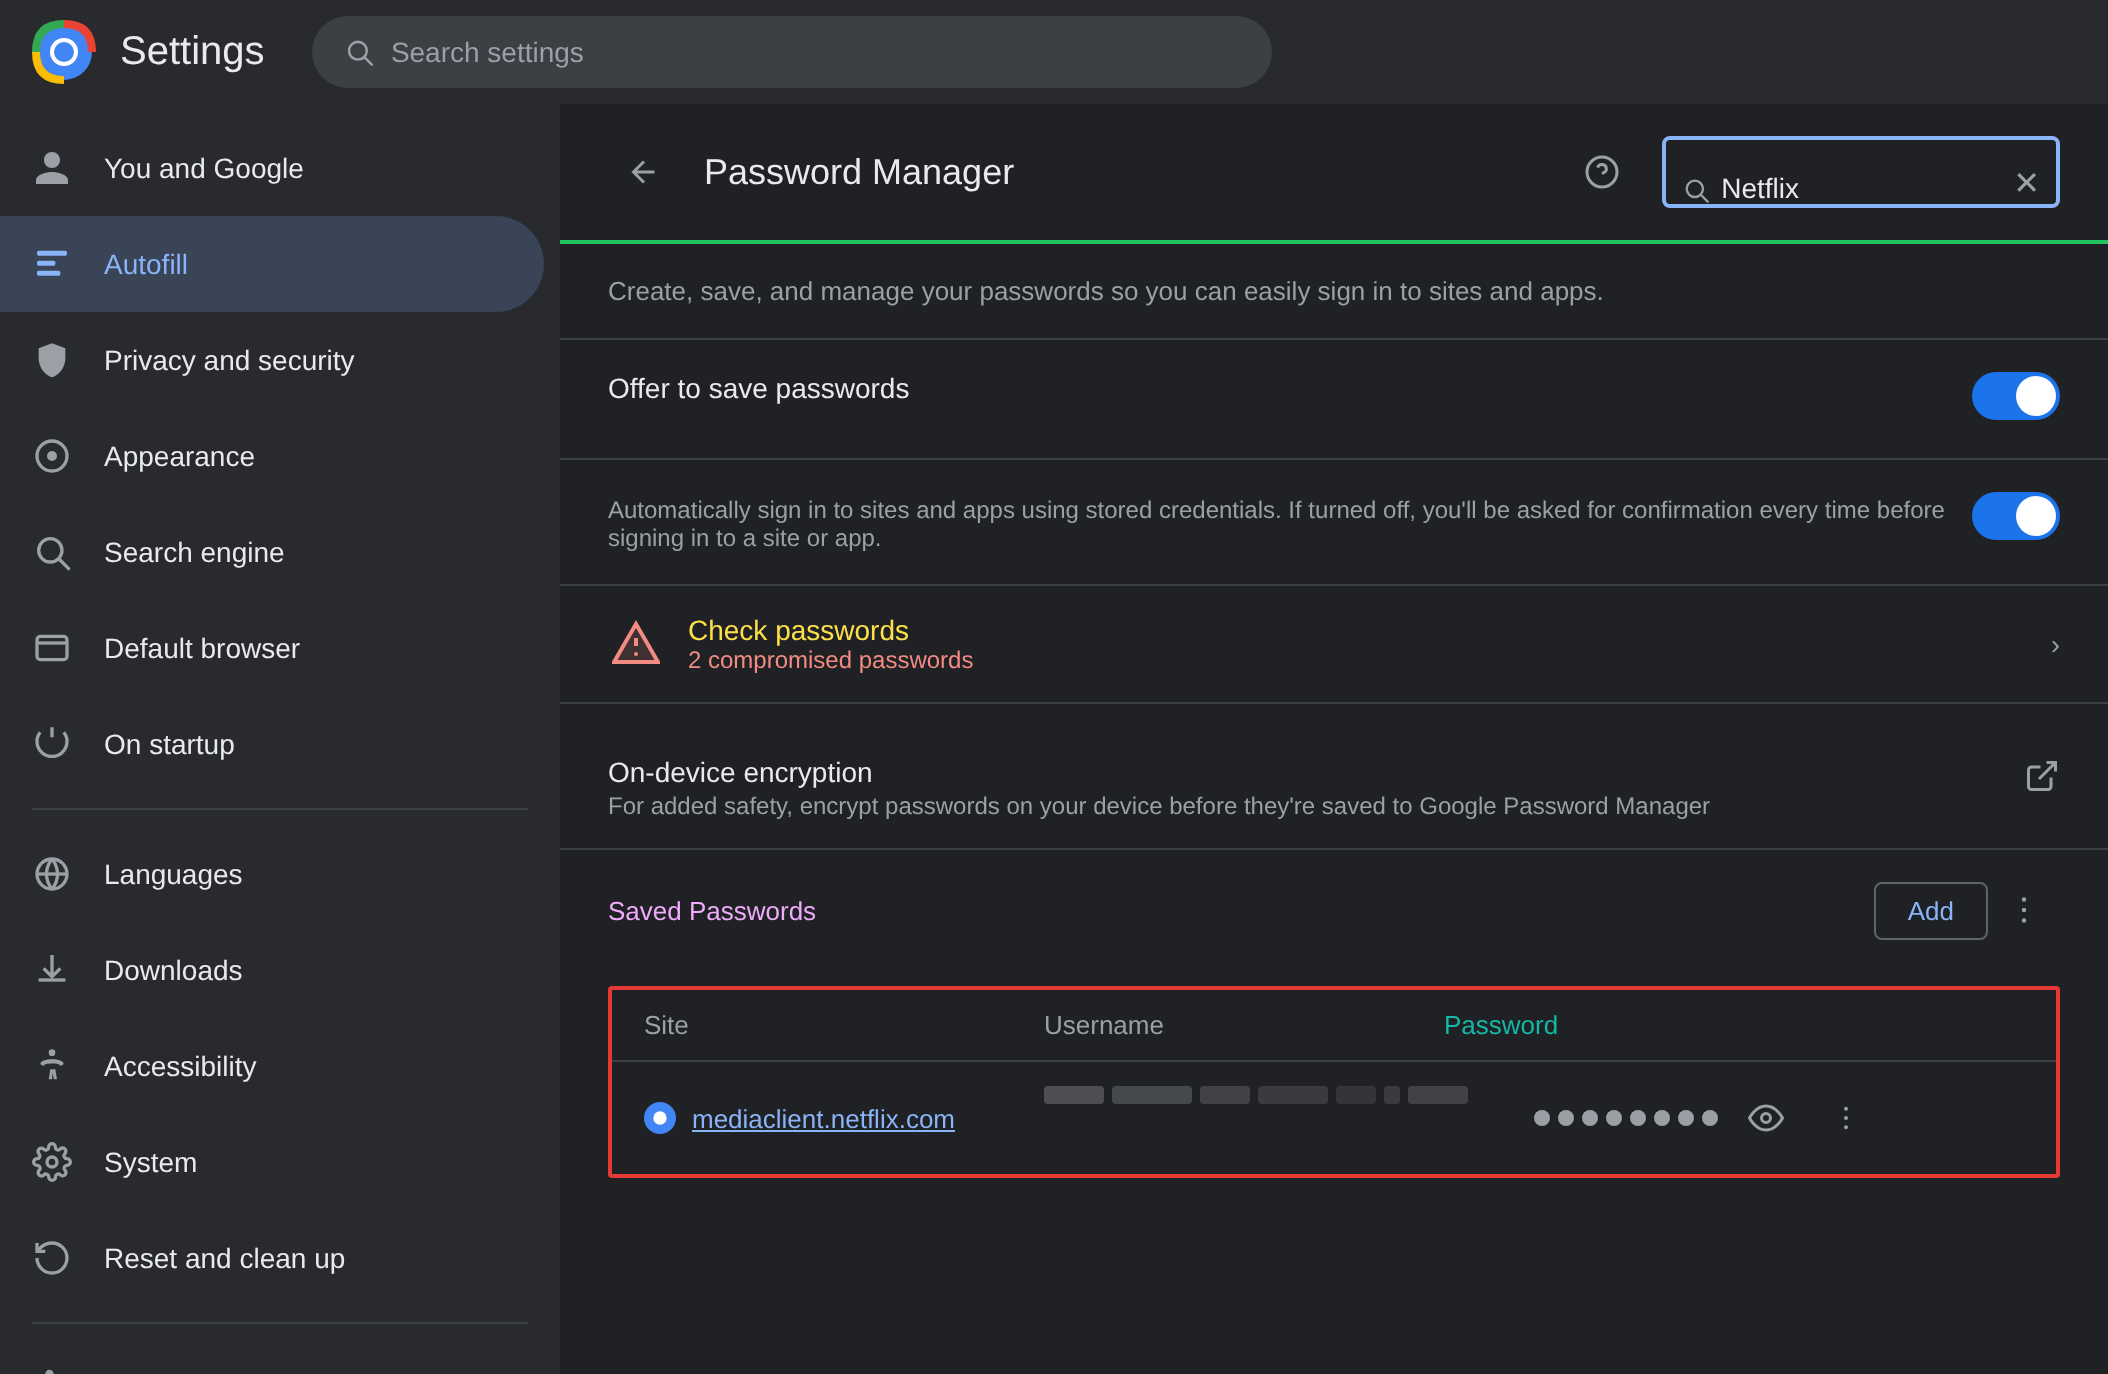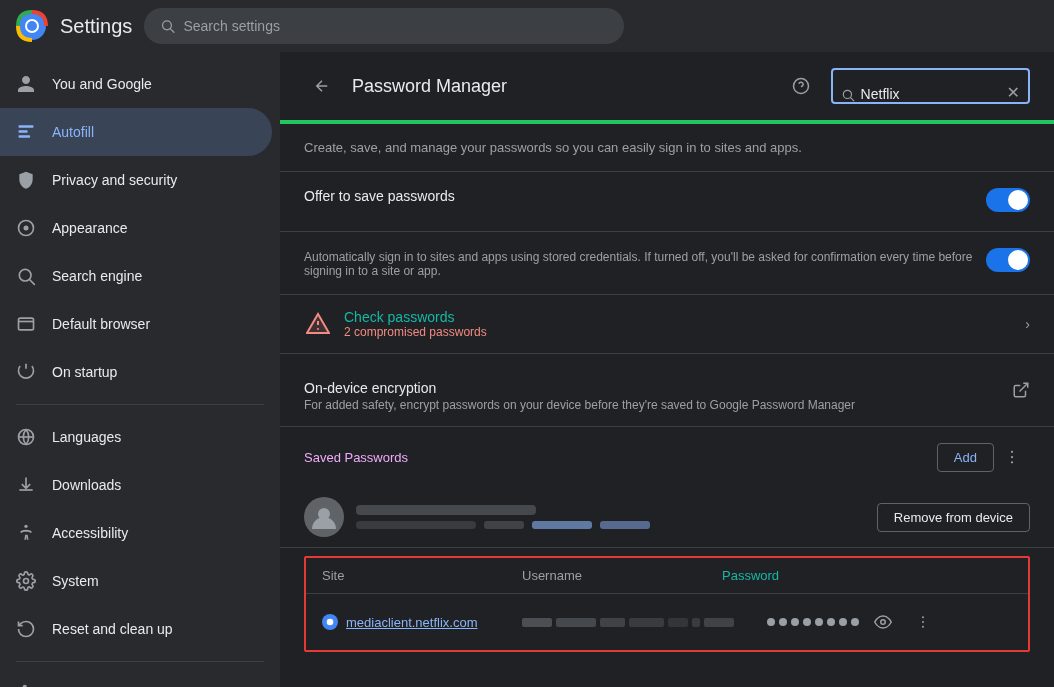--- a/index.html
+++ b/index.html
@@ -26,21 +26,21 @@
     }
     .chrome-logo {
       width: 32px;
       height: 32px;
       flex-shrink: 0;
     }
     .settings-title {
       font-size: 20px;
       font-weight: 400;
       color: #e8eaed;
-      margin-right: 0;
+      margin-right: 12px;
     }
     .search-bar {
       flex: 1;
       max-width: 480px;
       background: #3c3f43;
       border-radius: 24px;
       display: flex;
       align-items: center;
       padding: 0 16px;
       height: 36px;
@@ -118,21 +118,21 @@
     .content-inner {
       padding: 0;
     }
 
     
     .pm-header {
       display: flex;
       align-items: center;
       padding: 16px 24px;
       gap: 12px;
-      border-bottom: 4px solid #22c55e;
+      border-bottom: 2px solid #22c55e;
     }
     .pm-back-btn {
       width: 36px;
       height: 36px;
       display: flex;
       align-items: center;
       justify-content: center;
       cursor: pointer;
       border-radius: 50%;
       color: #9aa0a6;
@@ -240,21 +240,21 @@
       height: 28px;
       flex-shrink: 0;
       margin-right: 12px;
       display: flex;
       align-items: center;
       justify-content: center;
     }
     .check-content { flex: 1; }
     .check-title {
       font-size: 14px;
-      color: #14b8a6;
+      color: #fde047;
     }
     .check-subtitle {
       font-size: 12px;
       color: #f28b82;
     }
     .chevron-right {
       color: #9aa0a6;
       font-size: 14px;
     }
 
@@ -361,21 +361,20 @@
       display: flex;
       padding: 10px 16px;
       border-bottom: 1px solid #3c4043;
     }
     .table-col-site { width: 200px; font-size: 13px; color: #9aa0a6; }
     .table-col-username { width: 200px; font-size: 13px; color: #9aa0a6; }
     .table-col-password { width: 200px; font-size: 13px; color: #14b8a6; }
 
     .table-row {
       display: flex;
-      align-items: center;
       padding: 12px 16px;
     }
     .site-cell {
       width: 200px;
       display: flex;
       align-items: center;
       gap: 8px;
     }
     .site-favicon {
       width: 16px;
@@ -661,38 +660,20 @@
         <button class="add-btn">Add</button>
         <div class="more-btn">
           <svg width="18" height="18" viewBox="0 0 24 24" fill="currentColor">
             <circle cx="12" cy="5" r="1.5"></circle>
             <circle cx="12" cy="12" r="1.5"></circle>
             <circle cx="12" cy="19" r="1.5"></circle>
           </svg>
         </div>
       </div>
 
-      <div class="saved-item">
-        <div class="avatar-circle">
-          <svg width="32" height="32" viewBox="0 0 32 32" fill="#9aa0a6">
-            <circle cx="16" cy="13" r="6"></circle>
-            <path d="M4 28c0-6.6 5.4-12 12-12s12 5.4 12 12"></path>
-          </svg>
-        </div>
-        <div class="saved-item-content">
-          <div class="saved-item-blurred"></div>
-          <div style="display:flex; gap:8px;">
-            <div class="saved-item-blurred-sm"></div>
-            <div style="width:40px; height:8px; background:#5f6368; border-radius:3px; opacity:0.5;"></div>
-            <div style="width:60px; height:8px; background:#8ab4f8; border-radius:3px; opacity:0.6;"></div>
-            <div style="width:50px; height:8px; background:#8ab4f8; border-radius:3px; opacity:0.5;"></div>
-          </div>
-        </div>
-        <button class="remove-btn">Remove from device</button>
-      </div>
 
       <div class="netflix-table">
         <div class="table-header">
           <span class="table-col-site">Site</span>
           <span class="table-col-username">Username</span>
           <span class="table-col-password">Password</span>
         </div>
         <div class="table-row">
           <div class="site-cell">
             <div class="site-favicon">

